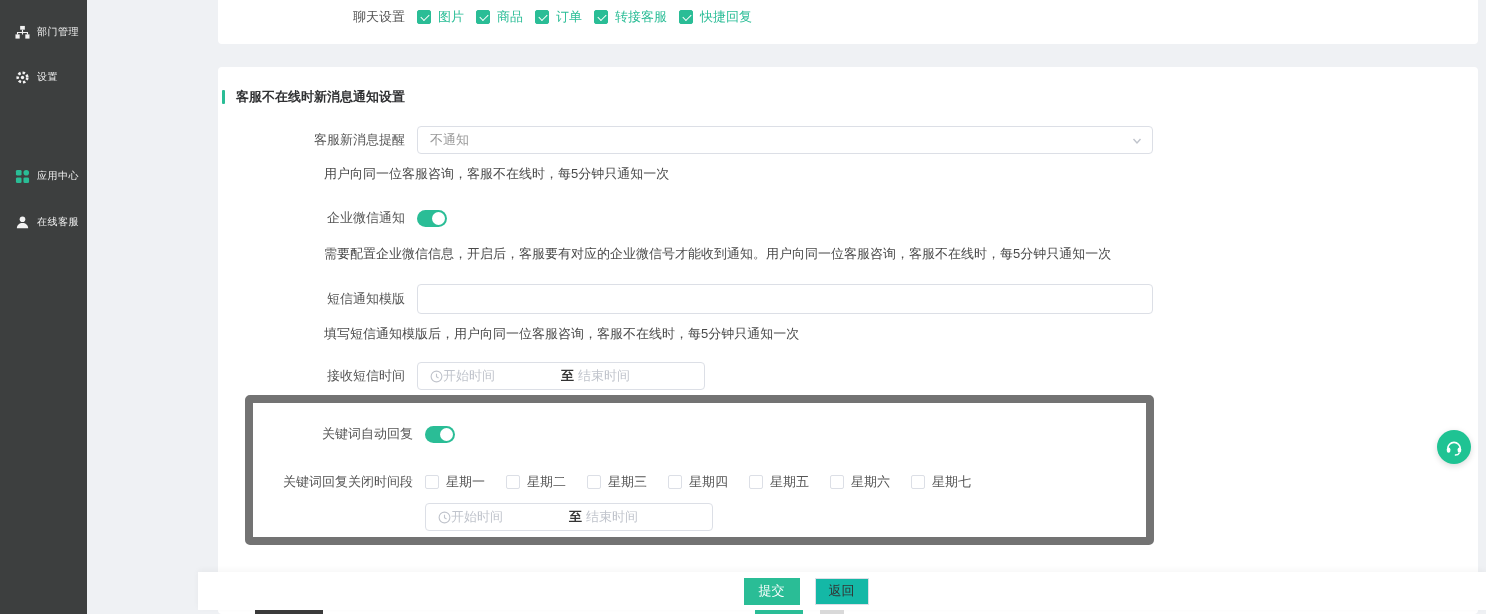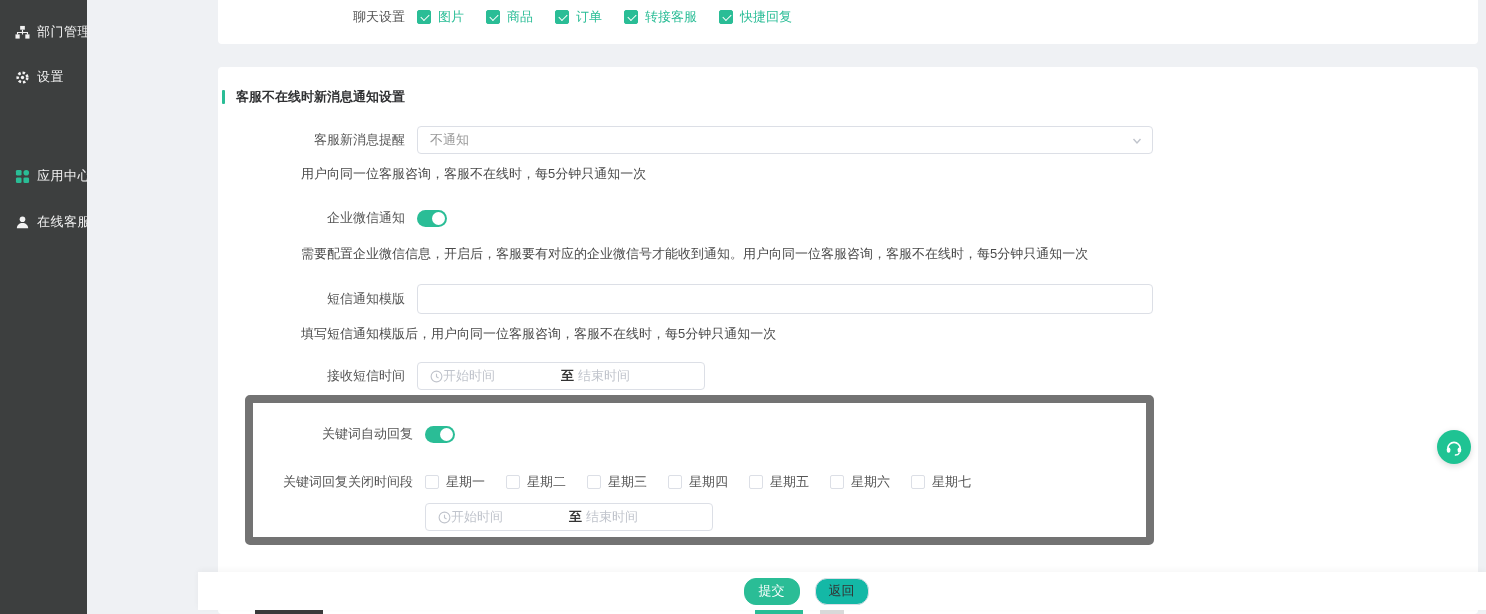--- a/index.html
+++ b/index.html
@@ -4,31 +4,31 @@
 <style>
   * { margin:0; padding:0; box-sizing:border-box; }
   html,body { width:1486px; height:614px; overflow:hidden; }
   body { font-family:"Liberation Sans","DejaVu Sans",sans-serif; font-size:13px; color:#4a4a4a; background:#eff1f4; }
   .canvas { position:relative; width:1486px; height:614px; background:#eff1f4; }
 
   
   .sidebar { position:absolute; left:0; top:0; width:87px; height:614px; background:#3d3f3f; z-index:5; }
   .side-item { position:absolute; left:0; width:87px; height:24px; display:flex; align-items:center; padding-left:15px; color:#f2f2f2; cursor:pointer; }
   .side-item svg { flex:0 0 auto; margin-right:7px; }
-  .side-item .s-label { font-size:13px; white-space:nowrap; letter-spacing:.5px; }
+  .side-item .s-label { font-size:10px; white-space:nowrap; letter-spacing:.5px; }
 
   
   .card { position:absolute; left:218px; width:1260px; background:#fff; border-radius:4px; }
   .card-chat { top:-6px; height:50px; padding-top:14px; }
   .card-form { top:67px; height:547px; padding-top:21px; }
 
   
   .form-row { display:flex; align-items:center; }
   .f-label { width:199px; padding-right:12px; text-align:right; color:#555; flex:0 0 auto; }
-  .help { margin-left:83px; margin-top:11px; color:#4a4a4a; }
+  .help { margin-left:106px; margin-top:11px; color:#4a4a4a; }
 
   .sec-head { display:flex; align-items:center; margin-left:4px; }
   .sec-bar { width:3px; height:14px; background:#2abd96; border-radius:1px; margin-right:11px; }
   .sec-title { font-weight:bold; color:#303133; }
 
   .select-box { position:relative; width:736px; height:28px; border:1px solid #dcdfe6; border-radius:4px; background:#fff; display:flex; align-items:center; padding:0 28px 0 12px; cursor:pointer; }
   .select-value { color:#999; }
   .select-box svg { position:absolute; right:10px; top:9px; }
 
   .text-input { width:736px; height:30px; border:1px solid #dcdfe6; border-radius:4px; background:#fff; cursor:text; }
@@ -43,32 +43,32 @@
   .cb { width:14px; height:14px; border:1px solid #dcdfe6; border-radius:2px; background:#fff; position:relative; flex:0 0 auto; cursor:pointer; }
   .cb.checked { background:#2abd96; border-color:#2abd96; }
   .cb.checked::after { content:""; position:absolute; left:3px; top:3px; width:7px; height:4px; border-left:1.5px solid #fff; border-bottom:1.5px solid #fff; transform:rotate(-45deg); }
   .cb-item { display:flex; align-items:center; }
   .cb-item .cb-label { margin-left:7px; }
   .opt-teal .cb-label { color:#2abd96; }
   .opt-dark .cb-label { color:#555; }
 
   
   .chat-row { display:flex; align-items:center; }
-  .chat-row .options { display:flex; column-gap:22px; }
+  .chat-row .options { display:flex; column-gap:12px; }
 
   
   .red-box { position:relative; margin:5px 0 0 27px; width:909px; height:150px; border:8px solid #737373; border-radius:5px; padding-top:22px; }
   .red-box .f-label { width:172px; }
   .days-row { margin-top:30px; }
   .days { display:flex; column-gap:21px; }
   .rb-picker-row { margin-top:12px; }
 
   
   .footer-bar { position:absolute; left:198px; right:0; top:572px; height:38px; background:#fff; box-shadow:0 -2px 6px rgba(0,0,0,.04); display:flex; align-items:center; justify-content:center; padding-right:72px; z-index:6; }
-  .btn { height:27px; border-radius:12px; font-size:13px; display:flex; align-items:center; justify-content:center; cursor:pointer; }
+  .btn { height:27px; border-radius:0; font-size:13px; display:flex; align-items:center; justify-content:center; cursor:pointer; }
   .btn-submit { width:56px; background:#2abd96; color:#fff; border:1px solid #2abd96; }
   .btn-back { width:54px; background:#14b8a6; color:#333; border:1px solid #dcdfe6; margin-left:15px; }
 
   
   .float-btn { position:absolute; left:1437px; top:430px; width:34px; height:34px; border-radius:50%; background:#1fc393; display:flex; align-items:center; justify-content:center; cursor:pointer; box-shadow:0 2px 6px rgba(0,0,0,.15); z-index:7; }
 
   
   .frag { position:absolute; top:610px; height:4px; z-index:7; }
   .frag-dark { left:255px; width:68px; background:#3a3a3a; }
   .frag-green { left:755px; width:48px; background:#2abd96; }

